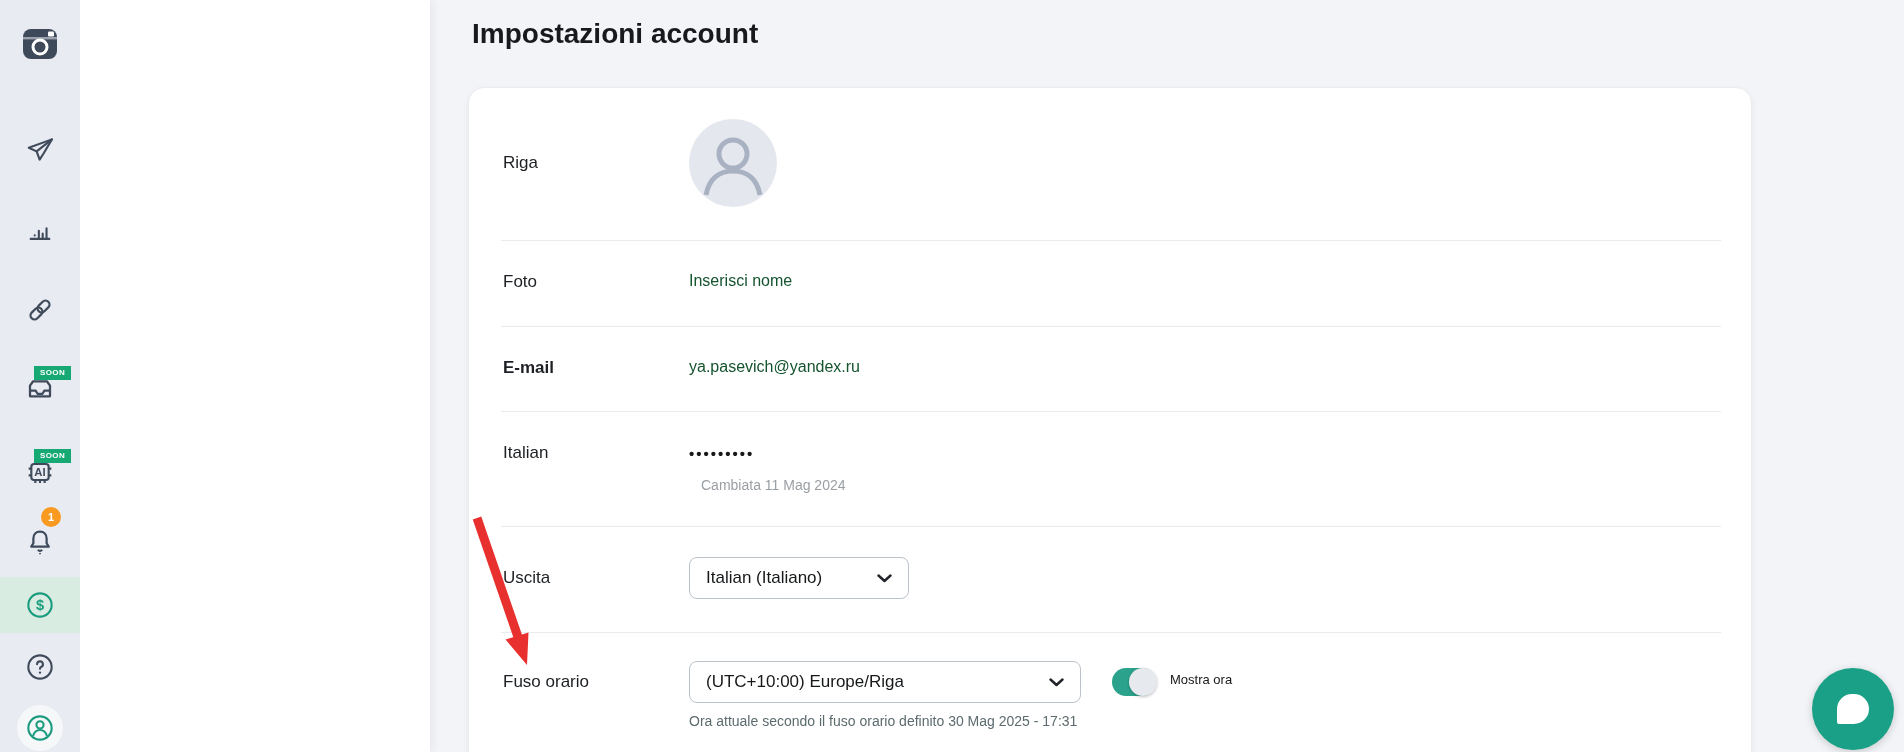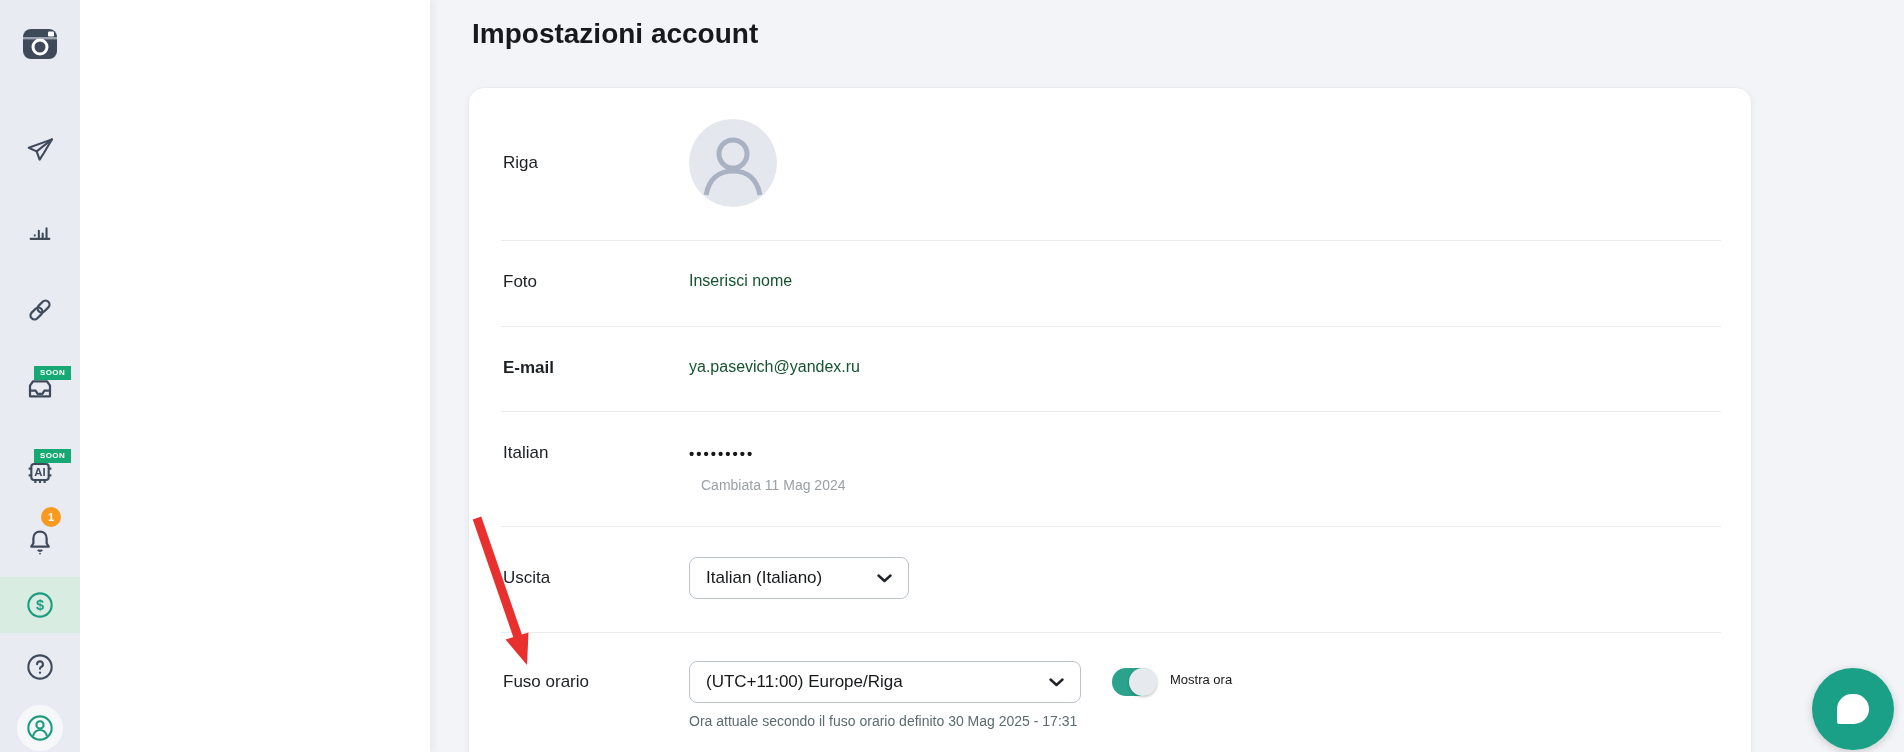--- a/index.html
+++ b/index.html
@@ -313,21 +313,21 @@
       <span>
         <svg width="15" height="9" viewBox="0 0 15 9" fill="none" stroke="#20242a" stroke-width="2.4" stroke-linecap="round" stroke-linejoin="round">
             <path d="M1.5 1.5L7.5 7l6-5.5"></path>
           </svg>
       </span>
     </div>
     <div class="abs card-div" style="top:544px;"></div>
 
     <div class="abs row-label" style="top:584px;">Fuso orario</div>
     <div class="abs select" style="left:220px;top:573px;width:392px;">
-      <span class="val">(UTC+11:00) Europe/Riga</span>
+      <span class="val">(UTC+10:00) Europe/Riga</span>
       <span>
         <svg width="15" height="9" viewBox="0 0 15 9" fill="none" stroke="#20242a" stroke-width="2.4" stroke-linecap="round" stroke-linejoin="round">
             <path d="M1.5 1.5L7.5 7l6-5.5"></path>
           </svg>
       </span>
     </div>
     <div class="abs toggle">
       <span class="knob"></span>
     </div>
     <div class="abs" style="left:701px;top:584px;font-size:13px;color:#16181a;">Mostra ora</div>

